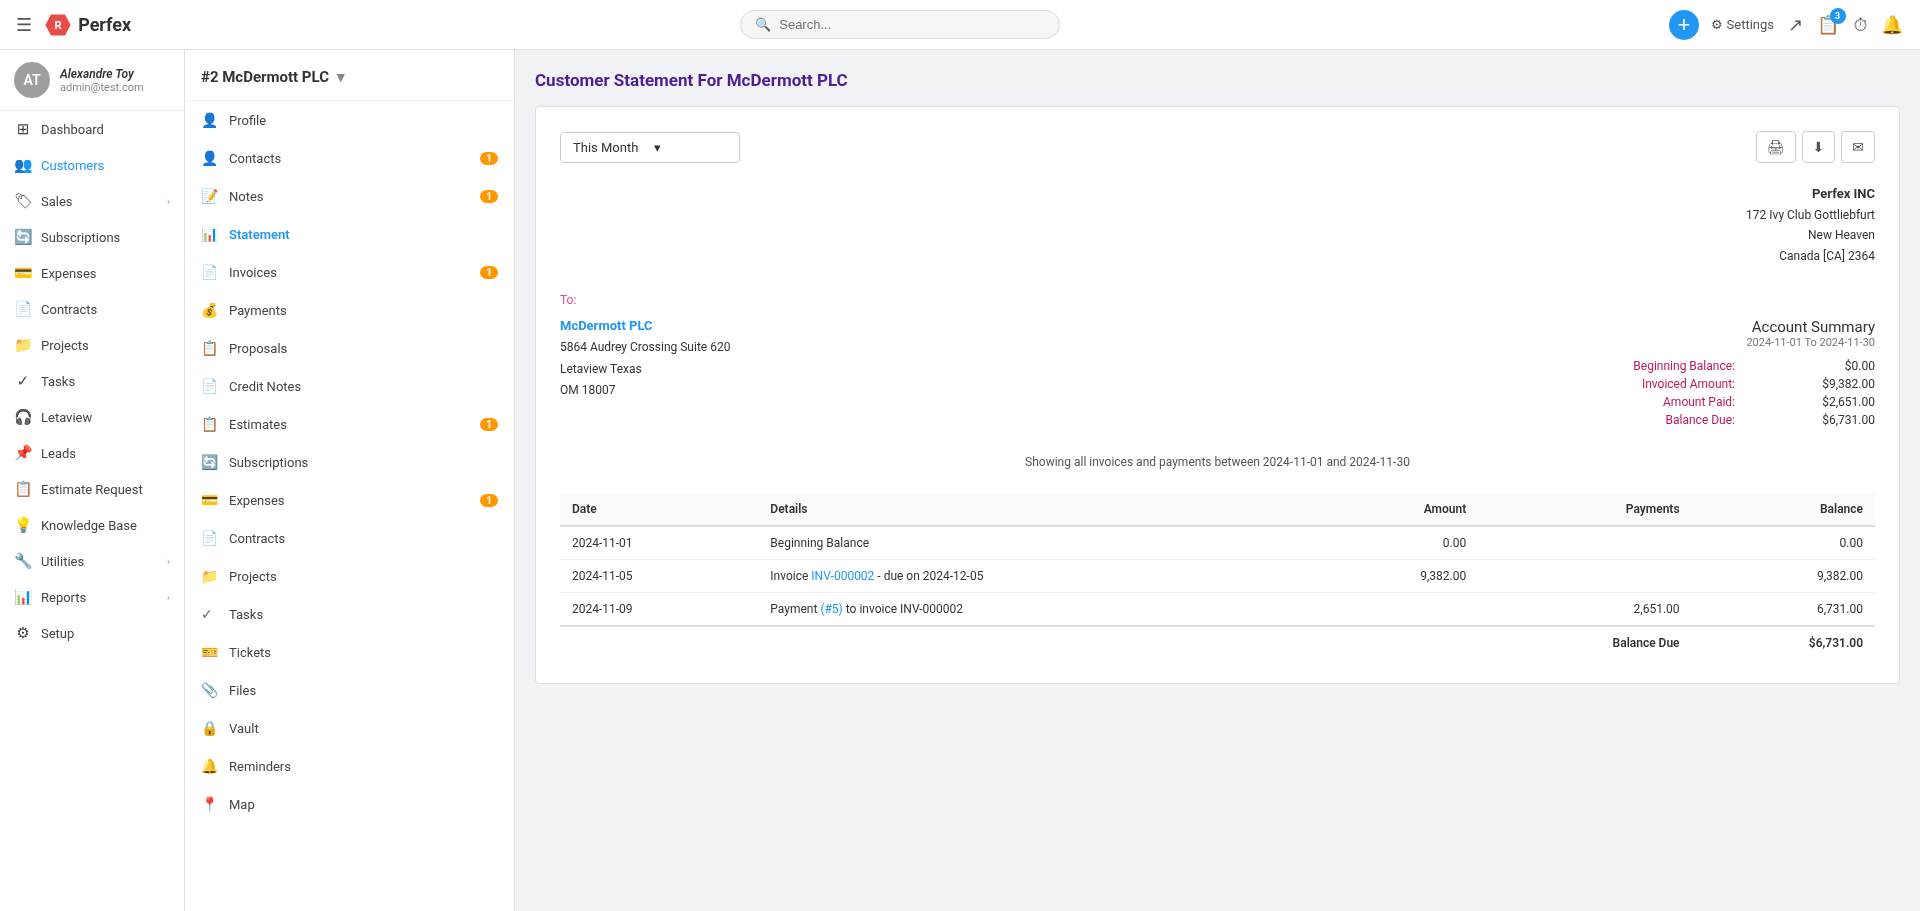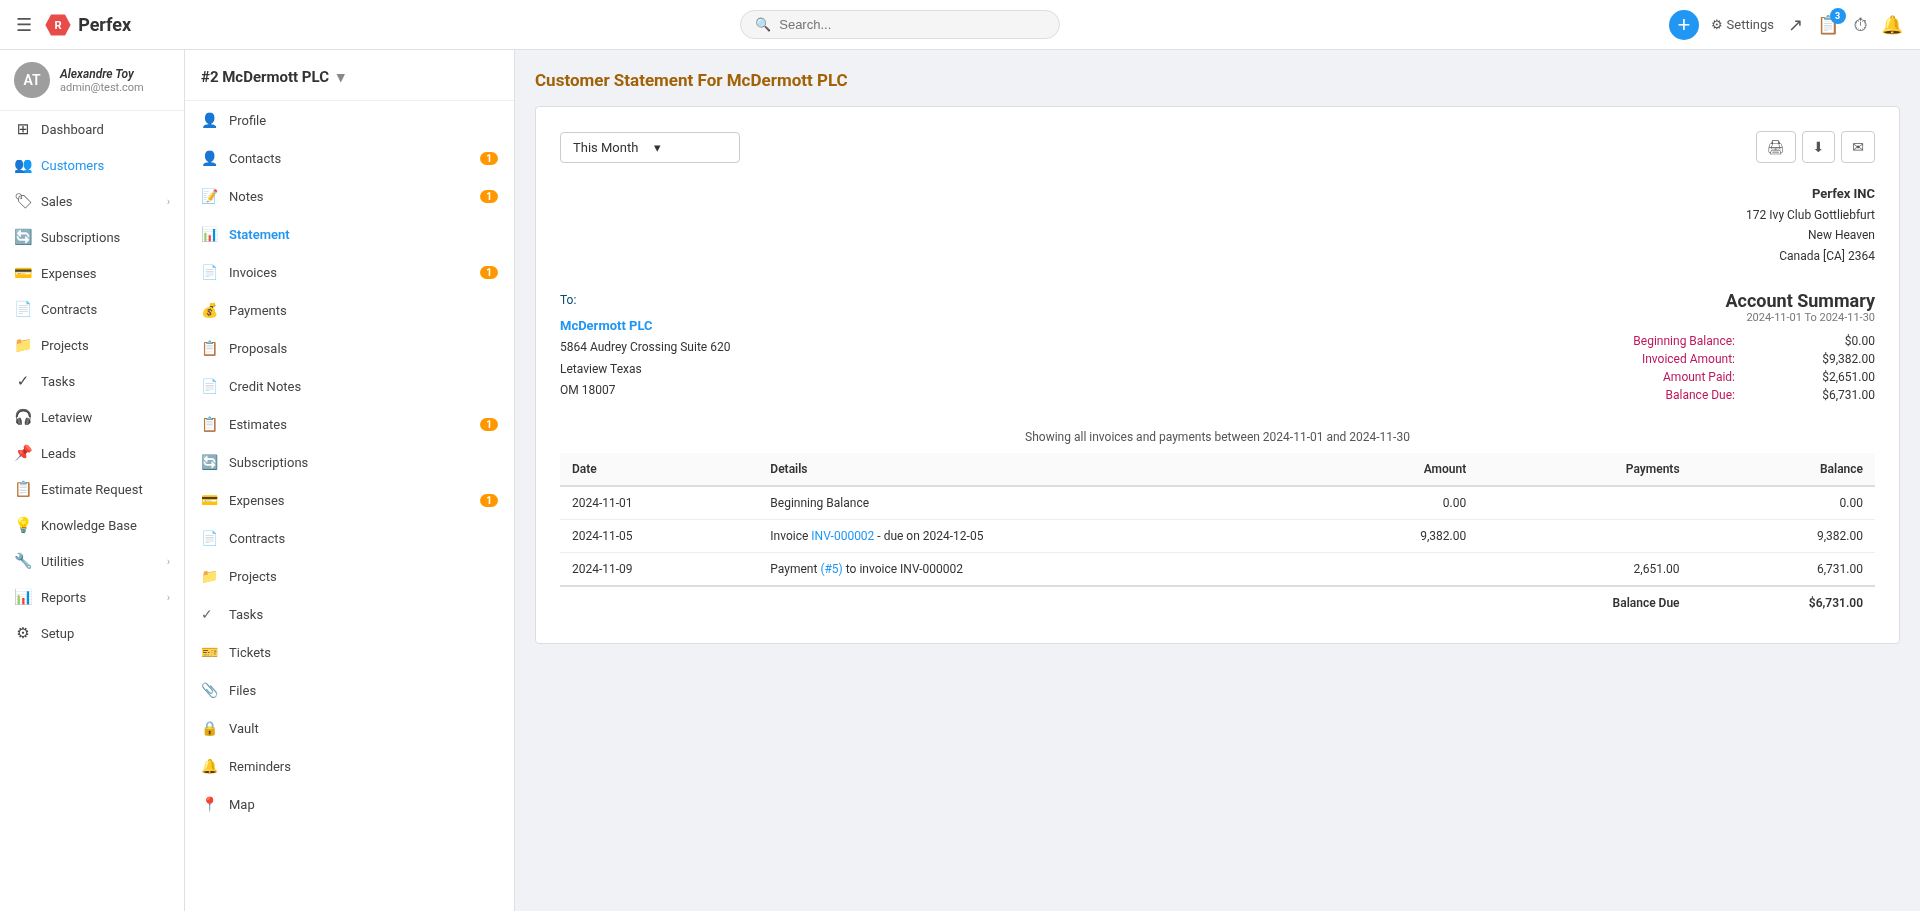--- a/index.html
+++ b/index.html
@@ -40,40 +40,40 @@
     
     .submenu-panel { width: 330px; background: #fff; border-right: 1px solid #e0e0e0; overflow-y: auto; flex-shrink: 0; }
     .submenu-header { display: flex; gap: 8px; padding: 18px 16px 14px; border-bottom: 1px solid #eee; font-weight: 700; font-size: 15px; }
     .submenu-item { display: flex; align-items: center; gap: 10px; padding: 11px 16px; cursor: pointer; color: #444; font-size: 13px; }
     .submenu-item.active { color: #2196f3; font-weight: 600; }
     .submenu-badge { margin-left: auto; background: #ff9800; color: #fff; font-size: 10px; border-radius: 10px; padding: 1px 6px; font-weight: 700; }
     .submenu-icon { font-size: 14px; width: 18px; color: #666; }
 
     
     .main { flex: 1; overflow-y: auto; padding: 20px; }
-    .page-title { font-size: 17px; font-weight: 700; margin-bottom: 16px; color: #a16207; }
+    .page-title { font-size: 17px; font-weight: 700; margin-bottom: 16px; color: #4c1d95; }
     .statement-card { background: #fff; border: 1px solid #ddd; border-radius: 4px; padding: 24px; min-height: 500px; }
     .statement-toolbar { display: flex; align-items: center; justify-content: space-between; margin-bottom: 20px; }
     .filter-select { display: flex; align-items: center; gap: 8px; border: 1px solid #ccc; border-radius: 4px; padding: 7px 12px; background: #fff; cursor: pointer; font-size: 13px; min-width: 180px; }
     .filter-select span { flex: 1; }
     .stmt-actions { display: flex; gap: 6px; }
     .stmt-btn { border: 1px solid #ccc; background: #fff; padding: 7px 10px; border-radius: 4px; cursor: pointer; color: #555; font-size: 14px; }
     .company-info { text-align: right; font-size: 12px; color: #333; line-height: 1.7; margin-bottom: 24px; }
     .company-info .company-name { font-weight: 700; font-size: 13px; }
     .billing-row { display: flex; justify-content: space-between; margin-bottom: 24px; }
     .to-block { font-size: 12px; color: #333; line-height: 1.8; }
-    .to-label { font-size: 12px; color: #0c4a6e; margin-bottom: 2px; }
+    .to-label { font-size: 12px; color: #ec4899; margin-bottom: 2px; }
     .to-name { font-weight: 700; font-size: 13px; color: #2196f3; }
     .account-summary { text-align: right; }
-    .account-summary h3 { font-size: 18px; font-weight: 700; }
+    .account-summary h3 { font-size: 15px; font-weight: 400; margin-top: 28px; }
     .account-summary .period { font-size: 11px; color: #777; margin-bottom: 10px; }
     .summary-row { display: flex; justify-content: flex-end; gap: 60px; font-size: 12px; margin-bottom: 4px; }
     .summary-label { color: #be185d; }
     .summary-value { text-align: right; min-width: 80px; }
-    .statement-info-bar { text-align: center; font-size: 12px; color: #555; margin-bottom: 9px; }
+    .statement-info-bar { text-align: center; font-size: 12px; color: #555; margin-bottom: 24px; }
     .stmt-table { width: 100%; border-collapse: collapse; font-size: 12px; }
     .stmt-table th { padding: 9px 12px; border-bottom: 2px solid #ddd; text-align: left; font-weight: 600; color: #333; background: #fafafa; }
     .stmt-table th.right { text-align: right; }
     .stmt-table td { padding: 9px 12px; border-bottom: 1px solid #eee; }
     .stmt-table td.right { text-align: right; }
     .stmt-link { color: #2196f3; cursor: pointer; }
     .balance-due-row td { font-weight: 600; border-top: 2px solid #ddd; border-bottom: none; }
   </style>
 </head>
 <body>

